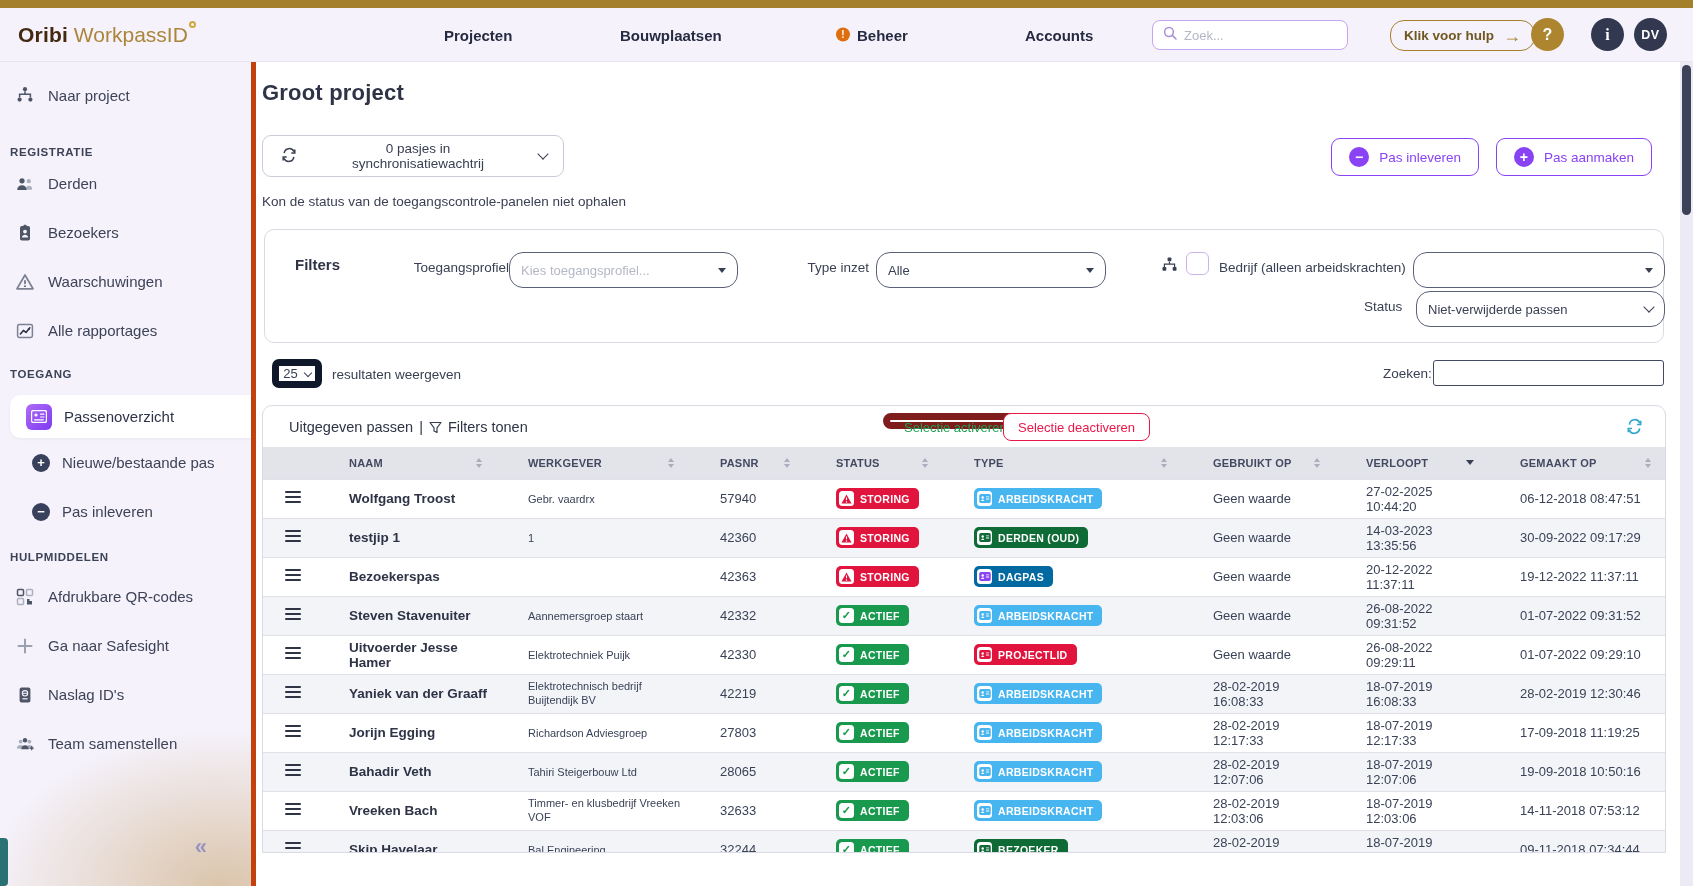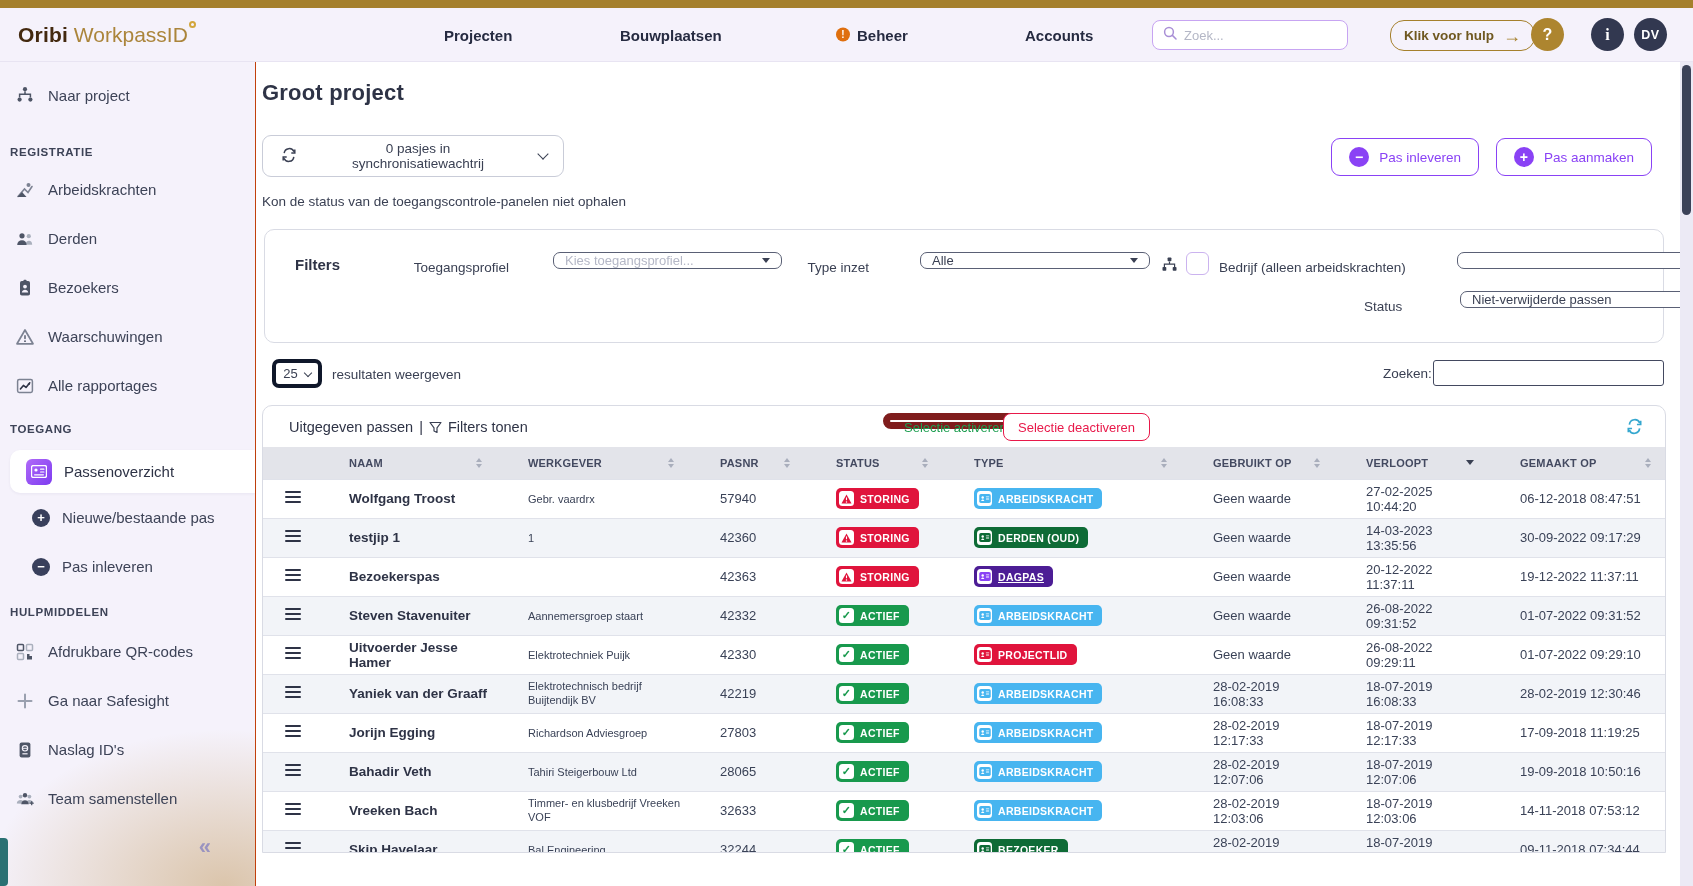--- a/index.html
+++ b/index.html
@@ -21,21 +21,21 @@
   .search-box input { border:none; outline:none; width:100%; font-size:13px; color:#3a4053; background:transparent; font-family:"Liberation Sans",sans-serif; }
   .search-box input::placeholder { color:#b4b7c6; }
   .help-btn { position:absolute; left:1390px; top:12px; height:31px; padding:0 13px; border:1.5px solid #a5802c; border-radius:14px; background:transparent; display:flex; align-items:center; gap:9px; font-size:13.5px; color:#6f5820; font-weight:600; cursor:pointer; }
   .help-arrow { color:#a5802c; font-size:18px; font-weight:700; line-height:1; }
   .circle-btn { position:absolute; top:10px; width:33px; height:33px; border-radius:50%; display:flex; align-items:center; justify-content:center; color:#fff; font-weight:700; cursor:pointer; }
   .q-btn { left:1531px; background:#ad852f; font-size:16px; }
   .i-btn { left:1591px; background:#323850; font-size:16px; font-family:"Liberation Serif",serif; }
   .dv-btn { left:1634px; background:#323850; font-size:12.5px; letter-spacing:.5px; }
 
   
-  .sidebar { position:absolute; left:0; top:62px; width:256px; height:824px; background:#f5f2fb; border-right:1px solid #c2410c; padding-top:11px; z-index:4; }
+  .sidebar { position:absolute; left:0; top:62px; width:256px; height:824px; background:#f5f2fb; border-right:5px solid #c2410c; padding-top:11px; z-index:4; }
   .sidebar::after { content:""; position:absolute; left:0; right:0; bottom:0; height:240px;
     background:radial-gradient(ellipse 150% 105% at 88% 100%, rgba(193,152,92,.5), rgba(193,152,92,0) 62%); pointer-events:none; }
   .side-item { height:49px; display:flex; align-items:center; gap:12px; padding-left:14px; font-size:15px; color:#3d4357; cursor:pointer; position:relative; z-index:2; }
   .side-item.first { height:44px; }
   .side-label { font-size:11.5px; font-weight:700; color:#3d4357; letter-spacing:.6px; padding-left:10px; height:14px; line-height:14px; }
   .lbl-registratie { margin-top:28px; }
   .lbl-toegang { margin-top:12px; }
   .lbl-hulp { margin-top:14px; margin-bottom:8px; }
   .side-ic { width:22px; height:22px; display:flex; align-items:center; justify-content:center; flex:0 0 22px; }
   .side-item.active { background:#fff; height:43px; margin:14px 0 0 10px; border-radius:10px 0 0 10px; box-shadow:0 1px 3px rgba(40,40,80,.06); padding-left:16px; font-weight:400; color:#2e3346; }
@@ -52,30 +52,30 @@
   .sync-btn .txt { font-size:13.5px; color:#3a4053; flex:1; text-align:center; }
   .error-text { margin-top:17px; font-size:13.5px; color:#3a4053; }
   .actions { position:absolute; top:76px; right:28px; display:flex; gap:17px; }
   .action-btn { height:38px; border:1px solid #8a42f5; border-radius:9px; background:#fff; display:flex; align-items:center; gap:10px; padding:0 17px; font-size:13.5px; color:#8a42f5; cursor:pointer; }
   .pm-circle { width:20px; height:20px; border-radius:50%; background:#8a42f5; color:#fff; font-size:14px; font-weight:700; display:flex; align-items:center; justify-content:center; line-height:1; }
 
   
   .filters-panel { position:relative; margin:20px 0 0 2px; width:1400px; height:114px; border:1px solid #d9dbe4; border-radius:10px; background:#fff; }
   .filters-title { position:absolute; left:30px; top:26px; font-size:15px; font-weight:700; color:#2e3346; }
   .f-label { position:absolute; font-size:13.5px; color:#3a4053; white-space:nowrap; }
-  .sel { position:absolute; height:17px; border:1px solid #5a6075; border-radius:7px; background:#fff; display:flex; align-items:center; padding:0 11px; font-size:13px; color:#3a4053; cursor:pointer;margin-left:44px; }
+  .sel { position:absolute; height:36px; border:1px solid #5a6075; border-radius:14px; background:#fff; display:flex; align-items:center; padding:0 11px; font-size:13px; color:#3a4053; cursor:pointer; }
   .sel .ph { color:#b4b7c6; }
   .sel .flex { flex:1; }
   .caret { width:0; height:0; border-left:4.5px solid transparent; border-right:4.5px solid transparent; border-top:5.5px solid #3a4053; }
   .chev { width:8px; height:8px; border-right:1.8px solid #3a4053; border-bottom:1.8px solid #3a4053; transform:rotate(45deg); margin-top:-4px; }
   .checkbox { position:absolute; left:921px; top:22px; width:23px; height:23px; border:1.5px solid #cbb3ef; border-radius:6px; background:#fff; cursor:pointer; }
 
   
   .results-row { position:relative; height:30px; margin-top:16px; }
-  .pagesize { position:absolute; left:10px; top:0; width:50px; height:29px; border:4px solid #0f172a; border-radius:7px; display:flex; align-items:center; justify-content:center; gap:7px; font-size:13px; color:#3a4053; cursor:pointer; }
+  .pagesize { position:absolute; left:10px; top:0; width:50px; height:29px; border:7px solid #0f172a; border-radius:7px; display:flex; align-items:center; justify-content:center; gap:7px; font-size:13px; color:#3a4053; cursor:pointer; }
   .results-label { position:absolute; left:70px; top:8px; font-size:13.5px; color:#3a4053; }
   .zoeken-label { position:absolute; left:1121px; top:7px; font-size:13.5px; color:#3a4053; }
   .zoeken-input { position:absolute; left:1171px; top:1px; width:231px; height:26px; border:1px solid #434960; border-radius:3px; font-size:13px; padding:0 8px; color:#3a4053; outline:none; font-family:"Liberation Sans",sans-serif; }
 
   
   .table-card { position:relative; margin-top:16px; width:1404px; border:1px solid #d9dbe4; border-radius:10px 10px 0 0; background:#fff; overflow:hidden; height:448px; }
   .card-head { position:relative; height:41px; display:flex; align-items:center; }
   .card-title { display:flex; align-items:center; gap:6px; padding-left:26px; font-size:14.5px; color:#2e3346; }
   .btn-activate { position:absolute; left:620px; top:7px; height:16px; padding:0 14px; border:7px solid #7f1d1d; color:#1d9e50; border-radius:8px; background:#fff; font-size:13px; cursor:pointer; }
   .btn-deactivate { position:absolute; left:740px; top:7px; height:28px; padding:0 14px; border:1px solid #e8194a; color:#e8194a; border-radius:8px; background:#fff; font-size:13px; cursor:pointer; }
@@ -153,30 +153,20 @@
             <circle cx="10" cy="4.2" r="2.1" fill="#4e5566"></circle>
             <circle cx="4.6" cy="14.6" r="2.1" fill="#4e5566"></circle>
             <circle cx="15.4" cy="14.6" r="2.1" fill="#4e5566"></circle>
             <path d="M10 6.3v3M4.6 12.5V9.3h10.8v3.2" fill="none" stroke="#4e5566" stroke-width="1.5"></path>
           </svg>
       </span>
       <span>Naar project</span>
     </div>
 
     <div class="side-label lbl-registratie">REGISTRATIE</div>
-    <div class="side-item" style="margin-top:6px">
-      <span class="side-ic">
-        <svg width="20" height="20" viewBox="0 0 20 20">
-            <circle cx="13.5" cy="5" r="2" fill="#7c8292"></circle>
-            <path d="M3 16.5 9.5 9l3.5 3.5 4-6" stroke="#7c8292" stroke-width="1.6" fill="none" stroke-linecap="round"></path>
-            <path d="M2.5 17h9l-4.5-5z" fill="#4e5566"></path>
-          </svg>
-      </span>
-      <span>Arbeidskrachten</span>
-    </div>
     <div class="side-item">
       <span class="side-ic">
         <svg width="20" height="20" viewBox="0 0 20 20">
             <circle cx="13.8" cy="7.2" r="2.1" fill="#aab0bd"></circle>
             <path d="M10.6 15.8c0-2.5 1.5-4 3.4-4s3.2 1.5 3.2 4z" fill="#aab0bd"></path>
             <circle cx="7" cy="6.8" r="2.6" fill="#4e5566"></circle>
             <path d="M2.2 16c0-3 2.1-4.7 4.8-4.7s4.6 1.7 4.6 4.7z" fill="#4e5566"></path>
           </svg>
       </span>
       <span>Derden</span>
@@ -554,21 +544,21 @@
                     <svg width="11" height="10" viewBox="0 0 12 11">
                       <path d="M6 .6 11.5 10.4H.5Z" fill="#e0143c"></path>
                       <rect x="5.4" y="3.6" width="1.2" height="3.4" rx=".6" fill="#fff"></rect>
                       <circle cx="6" cy="8.8" r=".8" fill="#fff"></circle>
                     </svg>
                   </span>
         <span>STORING</span>
       </span>
     </td>
     <td>
-      <span class="badge tp" style="background: #4c1d95; text-decoration: underline;">
+      <span class="badge tp" style="background: #0369a1;">
         <span class="badge-ic" style="color: rgb(138, 66, 245);">
           <svg width="12" height="9" viewBox="0 0 14 11">
                       <rect x="0" y="0" width="14" height="11" rx="2" fill="currentColor"></rect>
                       <circle cx="4.2" cy="4.2" r="1.5" fill="#fff"></circle>
                       <path d="M2.2 8.6c.3-1.3 1.1-2 2-2s1.7.7 2 2z" fill="#fff"></path>
                       <rect x="8" y="3" width="4.2" height="1.1" rx=".5" fill="#fff"></rect>
                       <rect x="8" y="5.6" width="4.2" height="1.1" rx=".5" fill="#fff"></rect>
                     </svg>
         </span>
         <span>DAGPAS</span>

